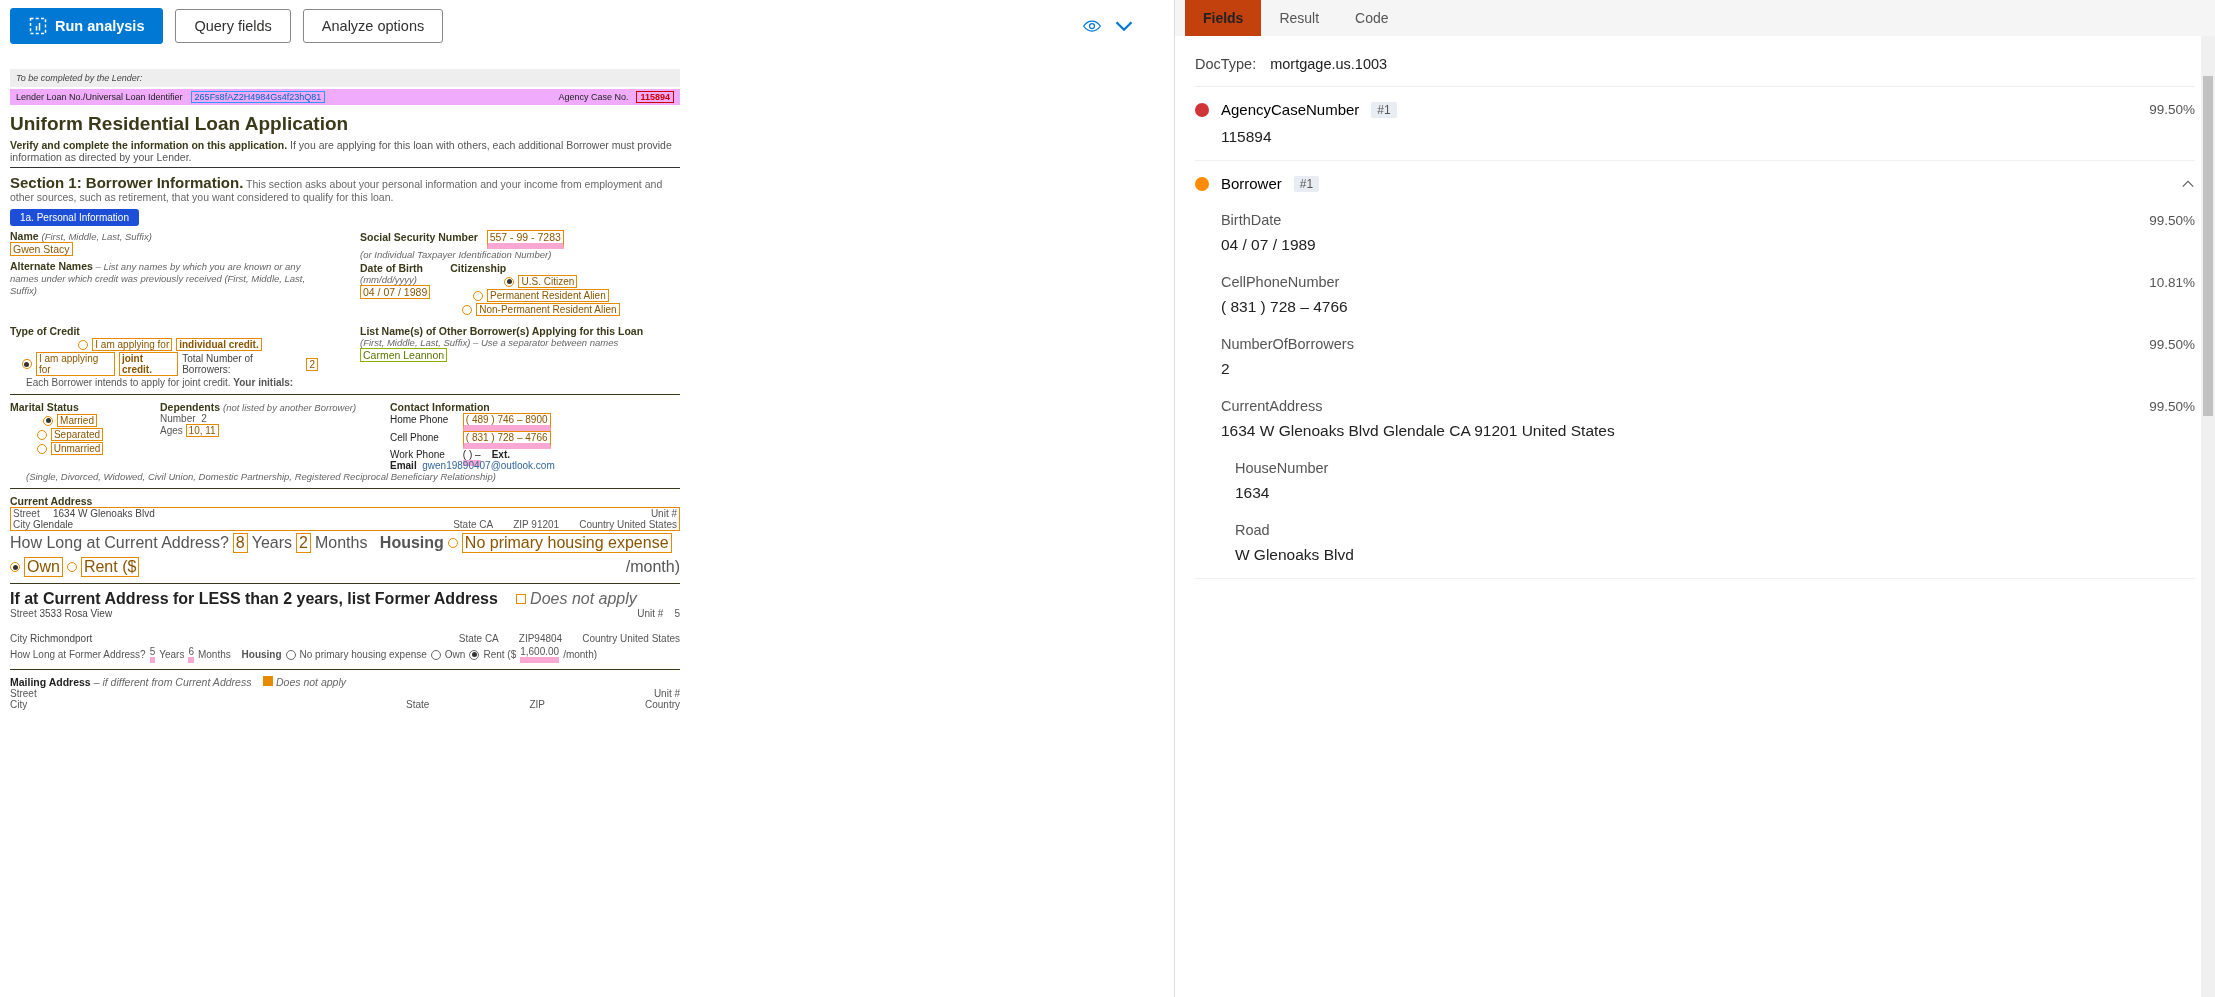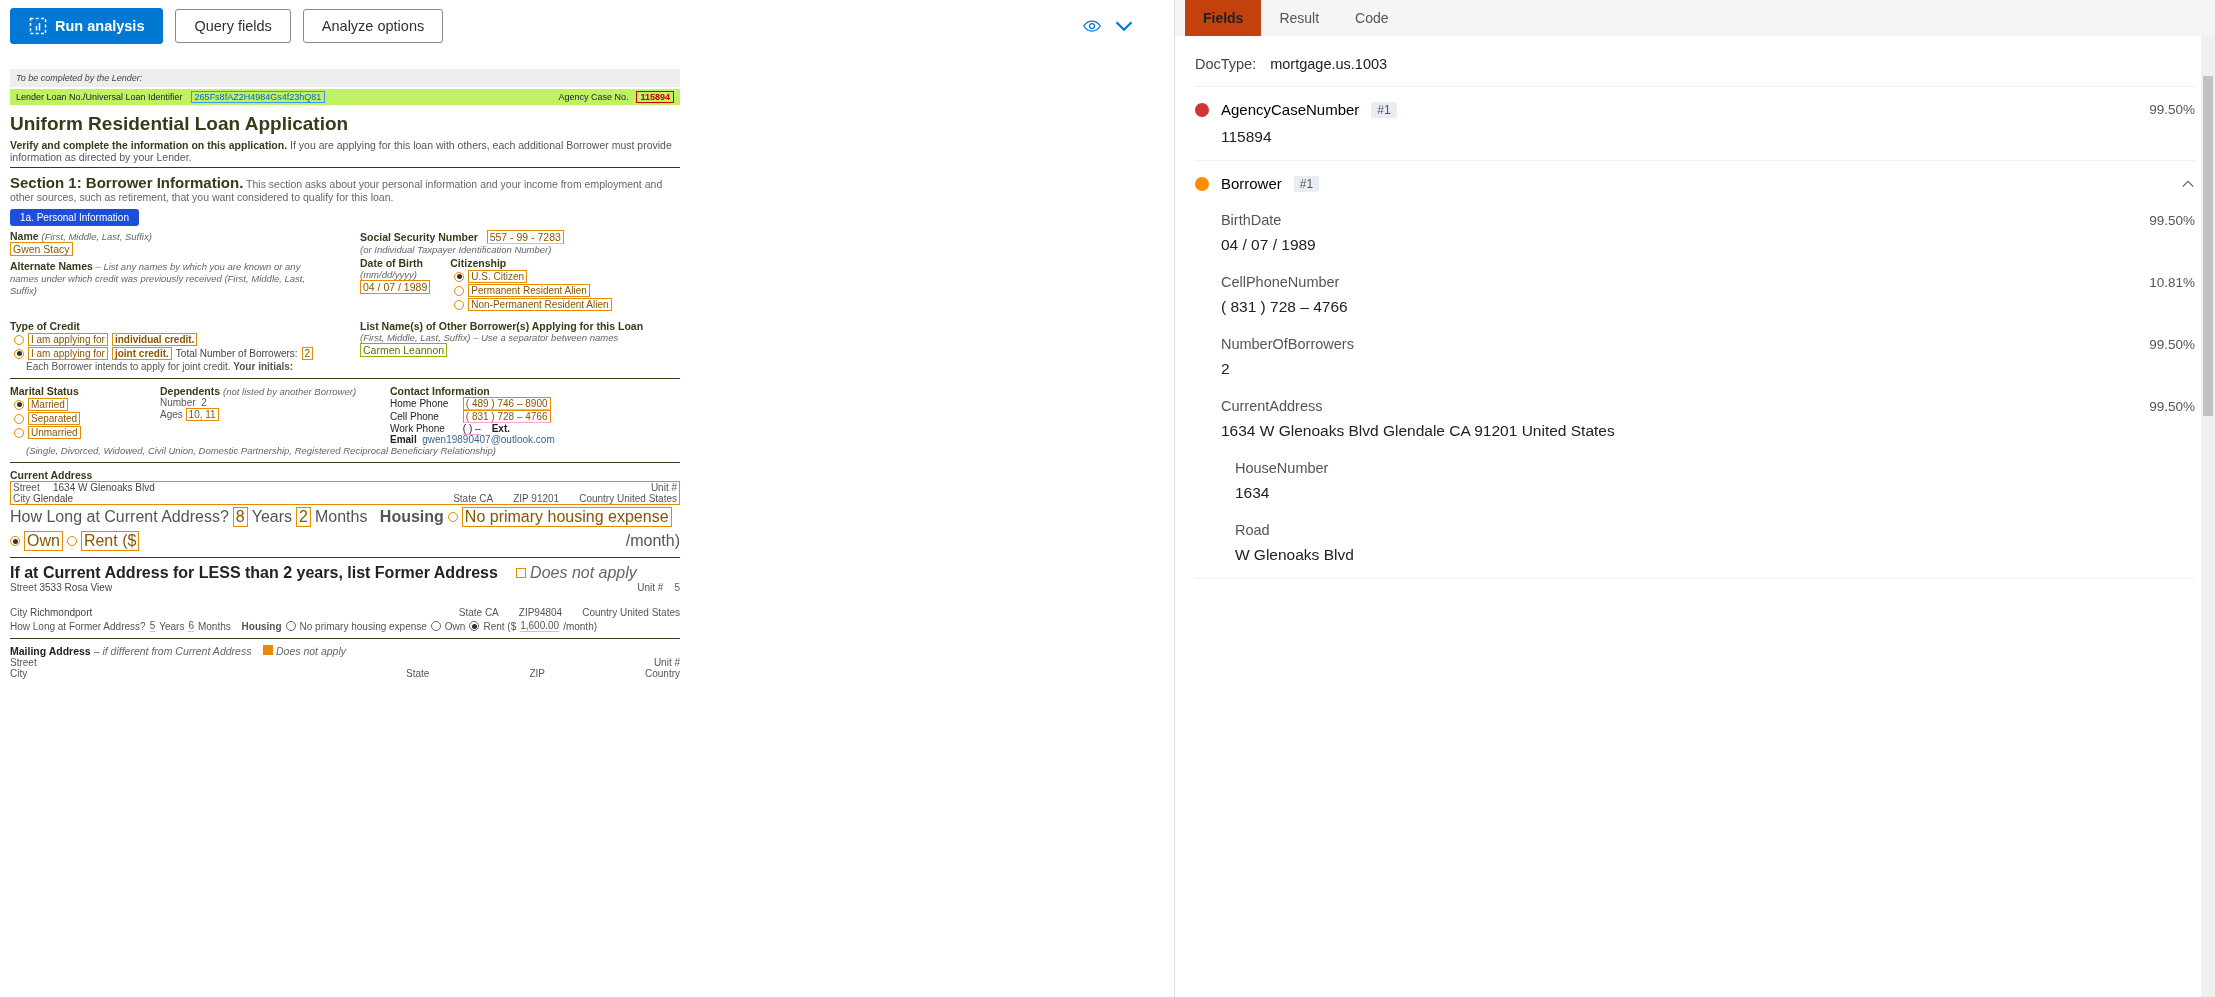--- a/index.html
+++ b/index.html
@@ -72,21 +72,21 @@
       font-style: italic;
       color: #444;
       margin-bottom: 2px;
     }
     .lender-row {
       display: flex;
       align-items: center;
       font-size: 9px;
       gap: 8px;
       padding: 2px 6px;
-      background: #bef264;
+      background: #f0abfc;
     }
     .lender-row .loan-id {
       border: 1px solid #3399ff;
       padding: 0 3px;
       color: #0066cc;
       font-size: 9px;
     }
     .lender-row .agency-label { margin-left: auto; }
     .lender-row .agency-no {
       border: 1.5px solid #cc0000;
@@ -131,27 +131,27 @@
     }
     .doc-row {
       display: flex;
       gap: 30px;
     }
     .doc-col { flex: 1; }
     .label-b { font-weight: bold; color: #3a3a1a; font-size: 10.5px;}
     .label-i { font-style: italic; color: #666; font-size: 9.5px;}
     .hlo { border: 1px solid #e68a00; color: #8a5500; padding: 0 2px; display:inline-block; }
     .hlog { border: 1px solid #8ab300; color: #5a7300; padding: 0 2px; display:inline-block;}
-    .radio-row { display: flex; align-items: center; gap: 4px; font-size: 10px; color:#444; margin: 1px 4px;}
+    .radio-row { display: flex; align-items: center; gap: 4px; font-size: 10px; color:#444; margin: 1px 12px; justify-content: center;}
     .radio-o { width: 10px; height: 10px; border: 1.5px solid #e68a00; border-radius: 50%; display:inline-flex; align-items:center; justify-content:center;}
     .radio-o.filled::after { content:""; width:5px; height:5px; background:#333; border-radius:50%;}
     .radio-p { width: 10px; height: 10px; border: 1px solid #666; border-radius: 50%; display:inline-flex; align-items:center; justify-content:center;}
     .radio-p.filled::after { content:""; width:5px; height:5px; background:#333; border-radius:50%;}
     .checkbox-o { width: 10px; height: 10px; border: 1.5px solid #e68a00; display:inline-block;}
-    .underline { border-bottom: 1px solid #f9a8d4; }
+    .underline { border-bottom: 6px solid #f9a8d4; }
     .hrule { border-top: 1.5px solid #3a3a1a; margin: 6px 0;}
     
     
     .right-panel {
       flex: 1;
       background: #f5f5f5;
       display: flex;
       flex-direction: column;
       border-left: 1px solid #ddd;
     }

